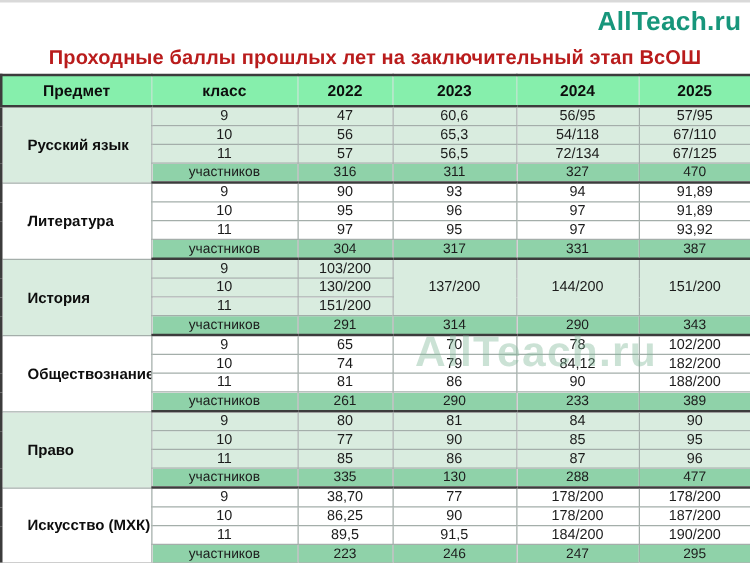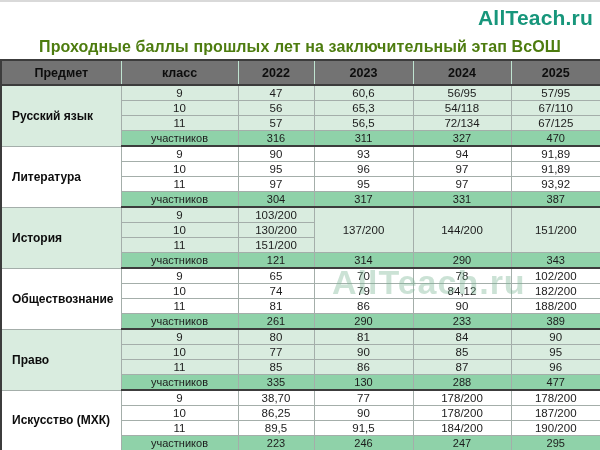--- a/index.html
+++ b/index.html
@@ -8,41 +8,41 @@
     font-family:"Liberation Sans", sans-serif;
     -webkit-font-smoothing:antialiased;
   }
   .page{position:relative;width:600px;height:450px;overflow:hidden;border-top:2px solid #d9d9d9;}
   .logo{
     position:absolute;top:4px;right:7px;
     font-size:21px;font-weight:bold;color:#17967b;letter-spacing:0.2px;
   }
   .title{
     margin:0;position:absolute;top:36px;left:0;width:100%;
-    text-align:center;font-size:16px;font-weight:bold;color:#4d7c0f;
+    text-align:center;font-size:16px;font-weight:bold;color:#b91c1c;
     letter-spacing:0.1px;
   }
   table.scores{
     position:absolute;top:57px;left:0;width:600px;
     border-collapse:collapse;table-layout:fixed;
     border:2px solid #3c3c3c;
   }
   .scores th{
-    background:#737373;color:#0d0d0d;font-weight:bold;font-size:12.5px;
+    background:#86efac;color:#0d0d0d;font-weight:bold;font-size:12.5px;
     height:23px;border-right:1px solid #bfe3d0;border-bottom:2px solid #3c3c3c;
     padding:0;text-align:center;
   }
   .scores th.subject-h{text-align:center;}
   .scores td{
     border:1px solid #a4aeaa;font-size:11.5px;color:#1c1c1c;
     height:14px;padding:0 2px;text-align:center;white-space:nowrap;
     overflow:hidden;background:#ffffff;
   }
   .scores td.subject{
-    text-align:left;padding-left:10px;font-weight:bold;font-size:12px;color:#0d0d0d;
+    text-align:left;padding-left:20px;font-weight:bold;font-size:12px;color:#0d0d0d;
   }
   .scores td.shaded{background:#d9ecdf;}
   .scores tr.participants-row td{
     background:#8fd2a9;border-bottom:2px solid #3c3c3c;font-size:11px;
   }
   .watermark{
     position:absolute;top:261px;left:332px;
     font-size:34px;font-weight:bold;color:#79b493;opacity:0.38;
     pointer-events:none;letter-spacing:1px;
   }
@@ -143,21 +143,21 @@
         <tr>
           <td class="grade shaded">10</td>
           <td class="score shaded">130/200</td>
         </tr>
         <tr>
           <td class="grade shaded">11</td>
           <td class="score shaded">151/200</td>
         </tr>
         <tr class="participants-row">
           <td class="part-label">участников</td>
-          <td class="part-value">121</td>
+          <td class="part-value">291</td>
           <td class="part-value">314</td>
           <td class="part-value">290</td>
           <td class="part-value">343</td>
         </tr>
         <tr>
           <td class="subject" rowspan="4">Обществознание</td>
           <td class="grade">9</td>
           <td class="score">65</td>
           <td class="score">70</td>
           <td class="score">78</td>

